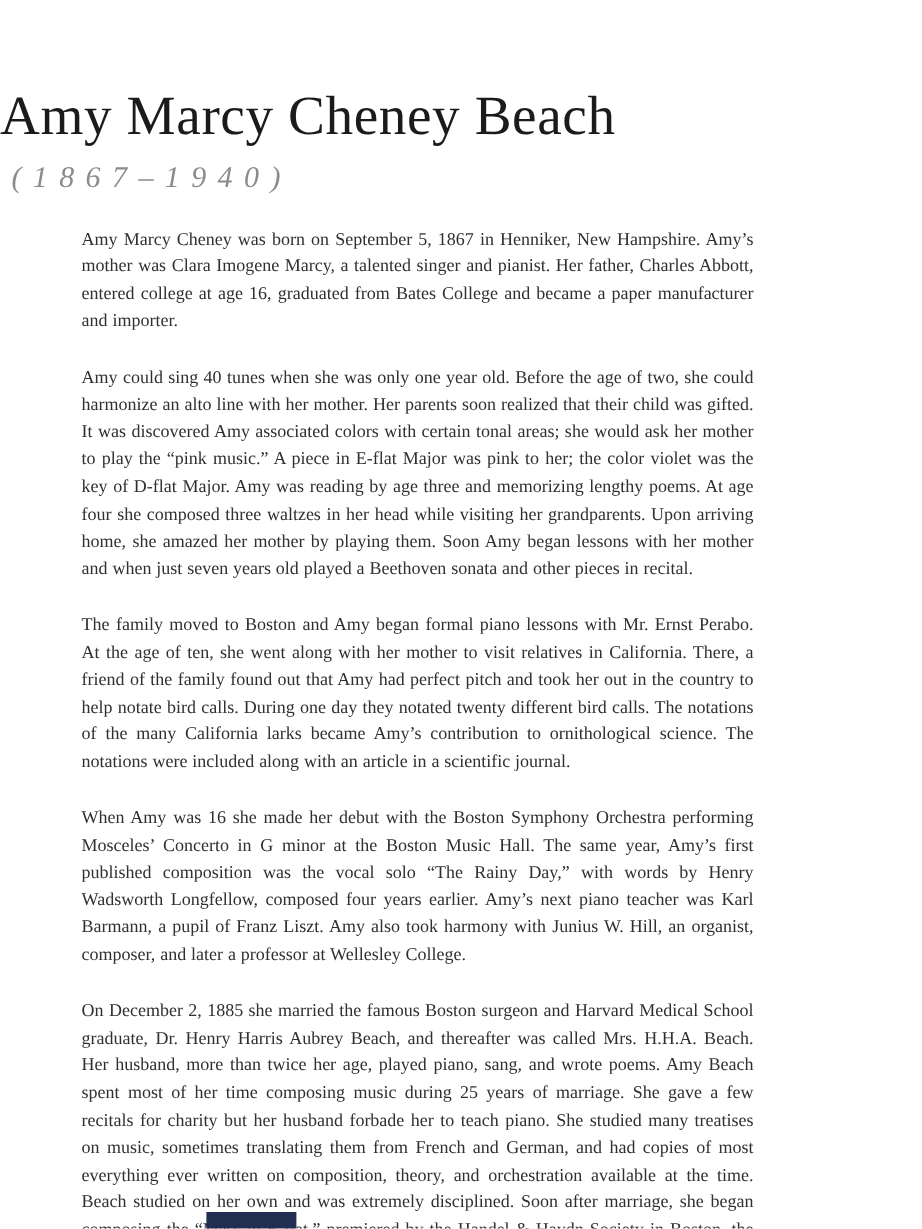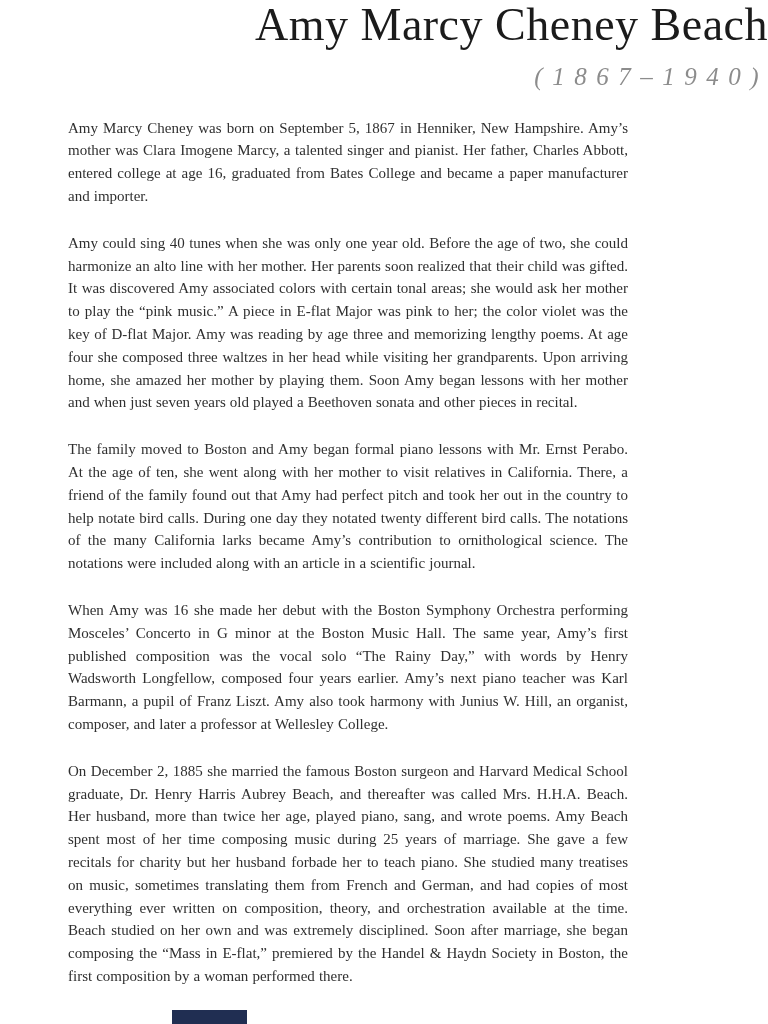--- a/index.html
+++ b/index.html
@@ -9,21 +9,22 @@
   }
   .page {
     position: relative;
     width: 768px;
     height: 1024px;
     background: #ffffff;
     overflow: hidden;
     font-family: "Liberation Serif", serif;
   }
   .doc-header {
-    text-align: right;
+    padding-top: 72px;
+    text-align: left;
   }
   .doc-title {
     font-family: "Liberation Serif", serif;
     font-size: 46px;
     line-height: 1.1;
     font-weight: 500;
     color: #1b1b1b;
     letter-spacing: 0.5px;
     margin: 0;
   }

